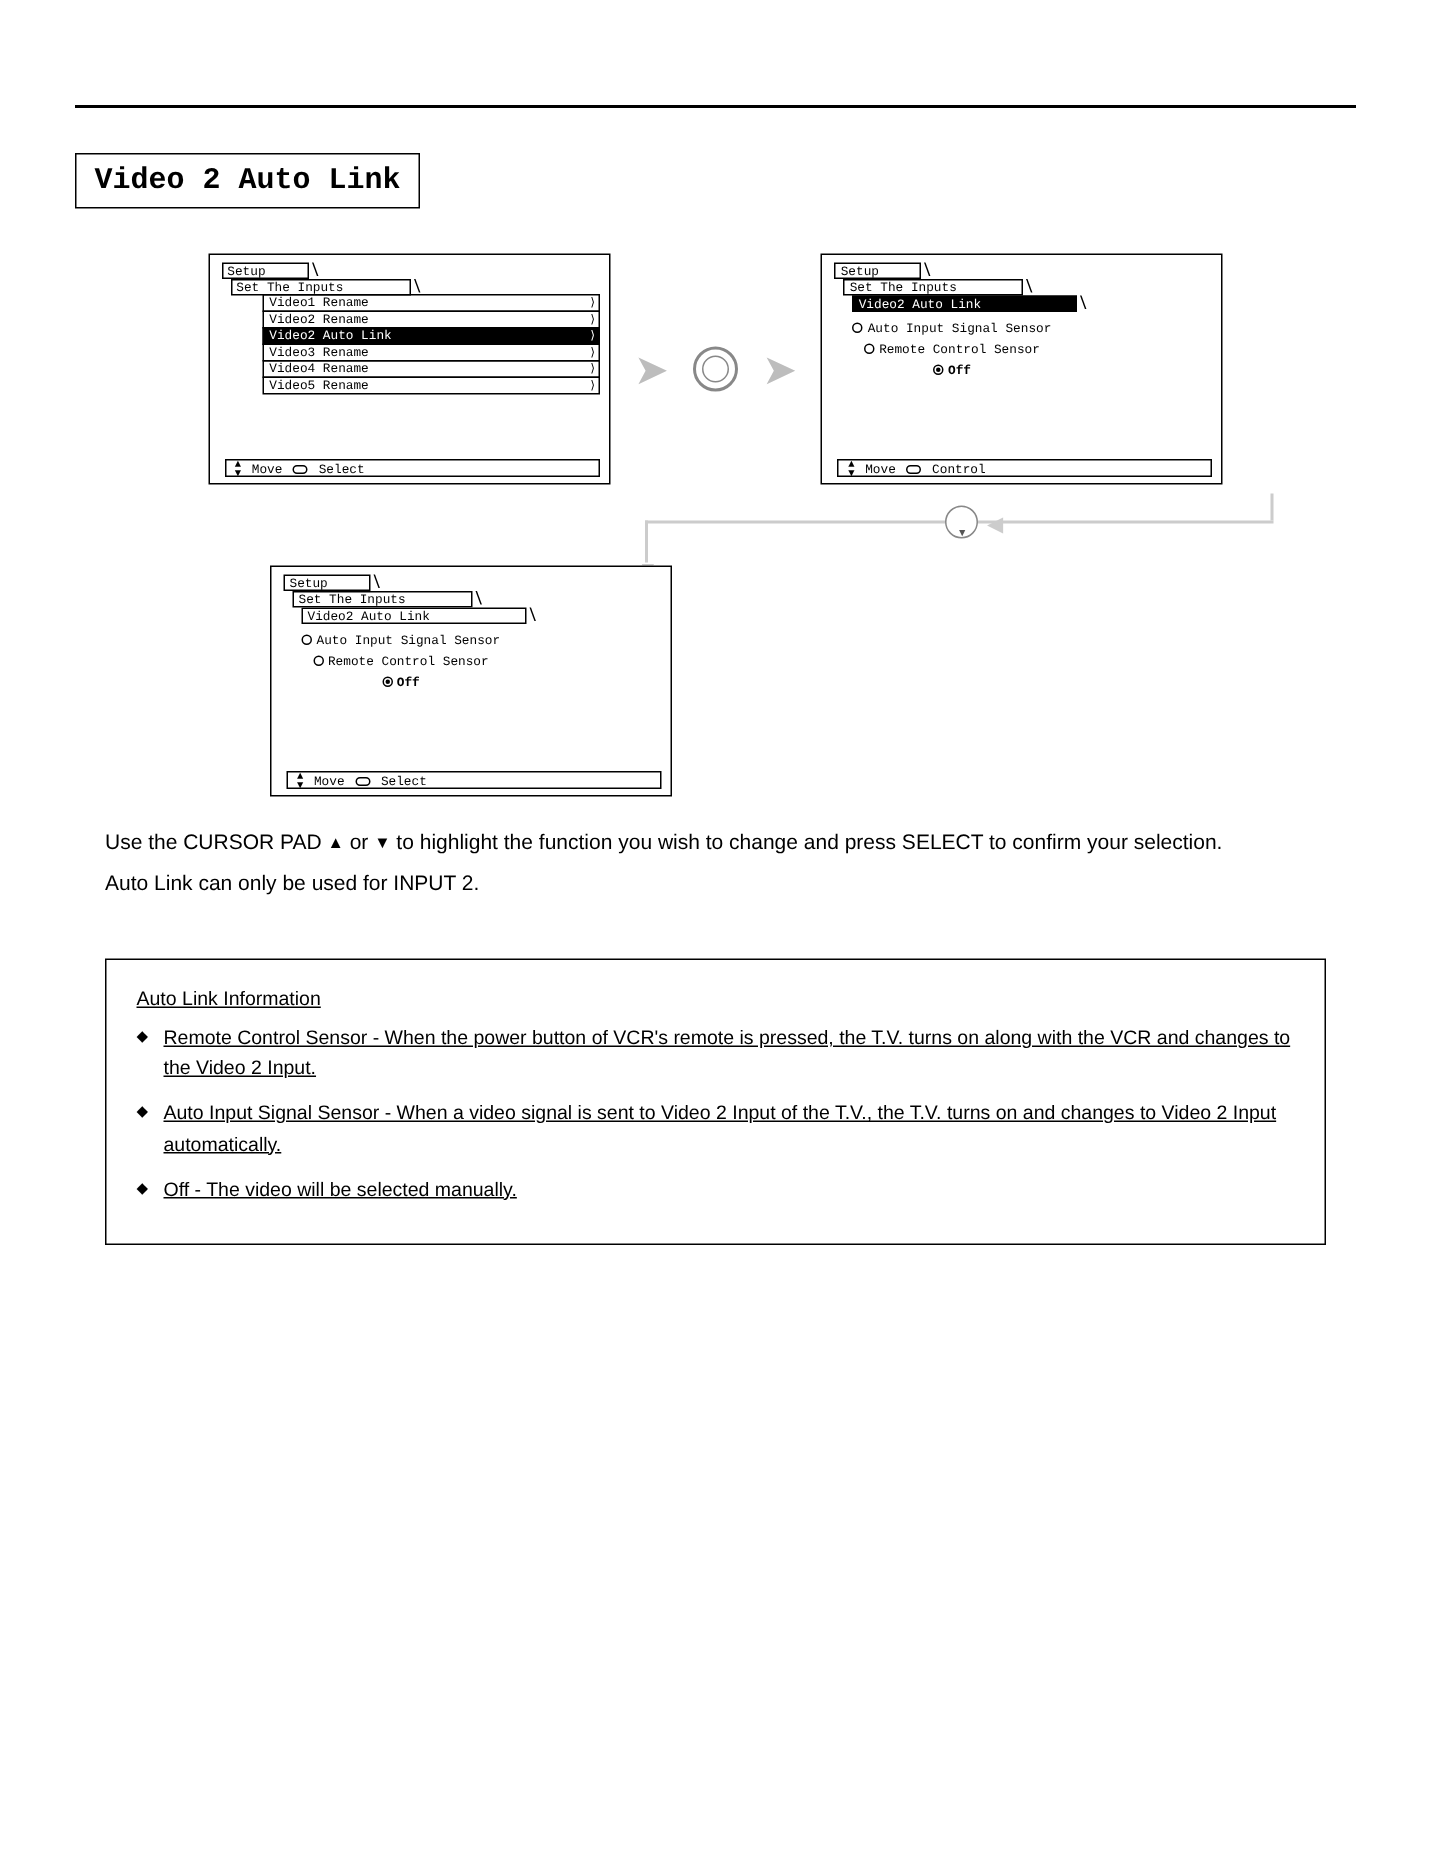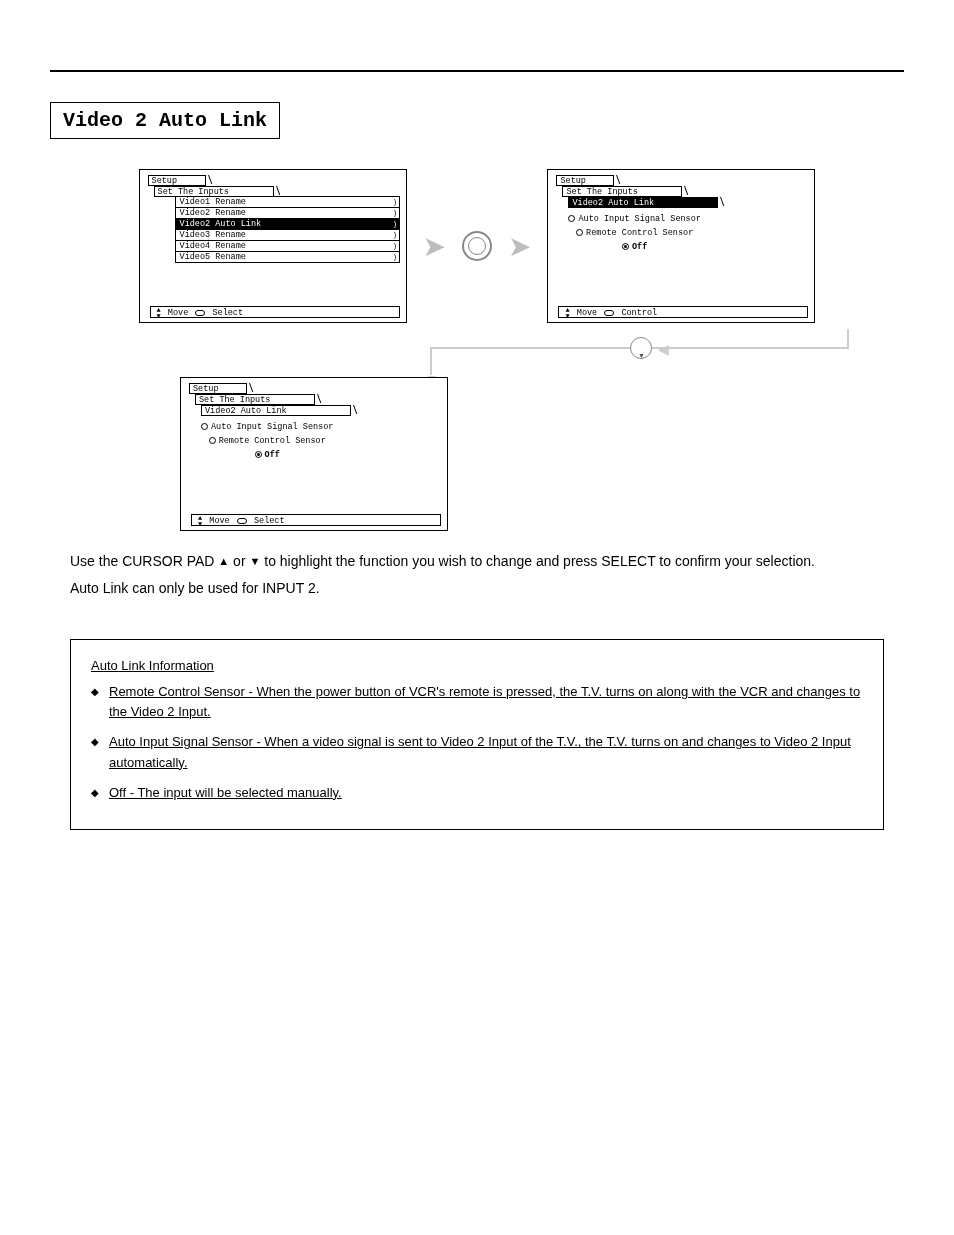--- a/index.html
+++ b/index.html
@@ -328,17 +328,17 @@
       <span>2.</span>
     </p>
   </div>
 
   
   <div class="info-block">
     <div>Auto Link Information</div>
     <ul id="info-bullets">
         <li>Remote Control Sensor - When the power button of VCR's remote is pressed, the T.V. turns on along with the VCR and changes to the Video 2 Input.</li>
         <li>Auto Input Signal Sensor - When a video signal is sent to Video 2 Input of the T.V., the T.V. turns on and changes to Video 2 Input automatically.</li>
-        <li>Off - The input will be selected manually.</li>
+        <li>Off - The video will be selected manually.</li>
       </ul>
   </div>
 
 </div>
 
 </body></html>

